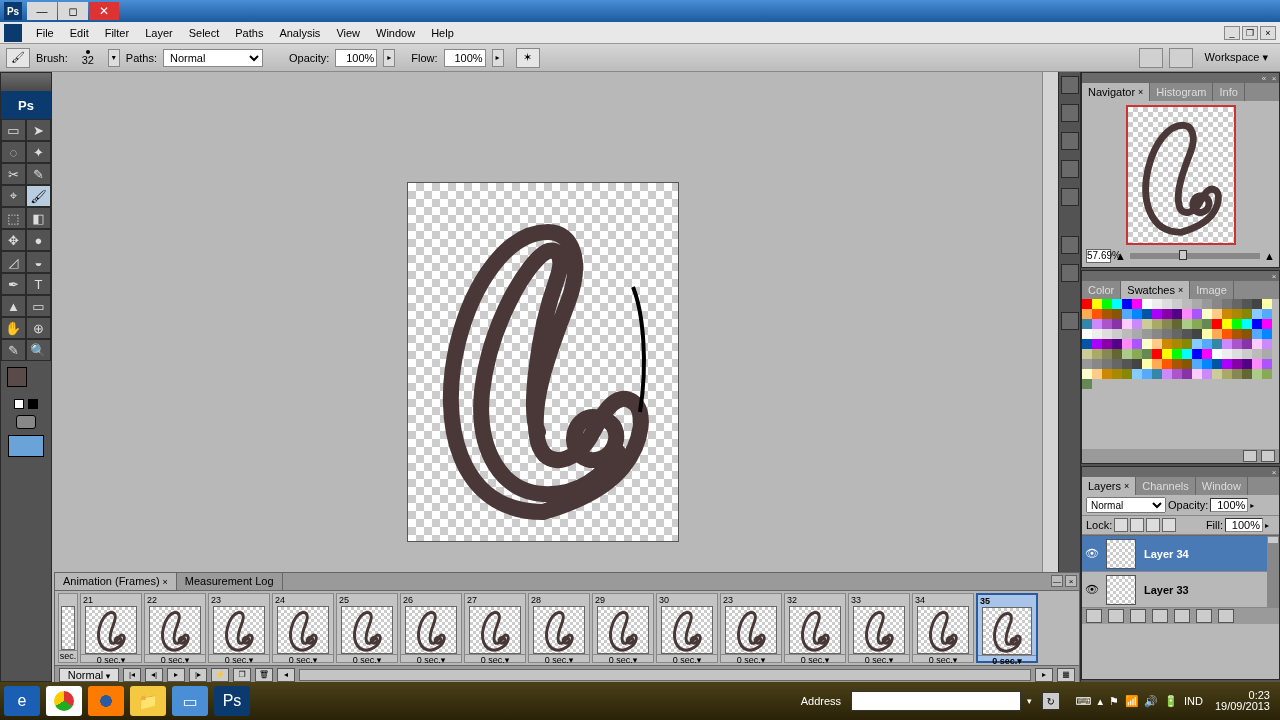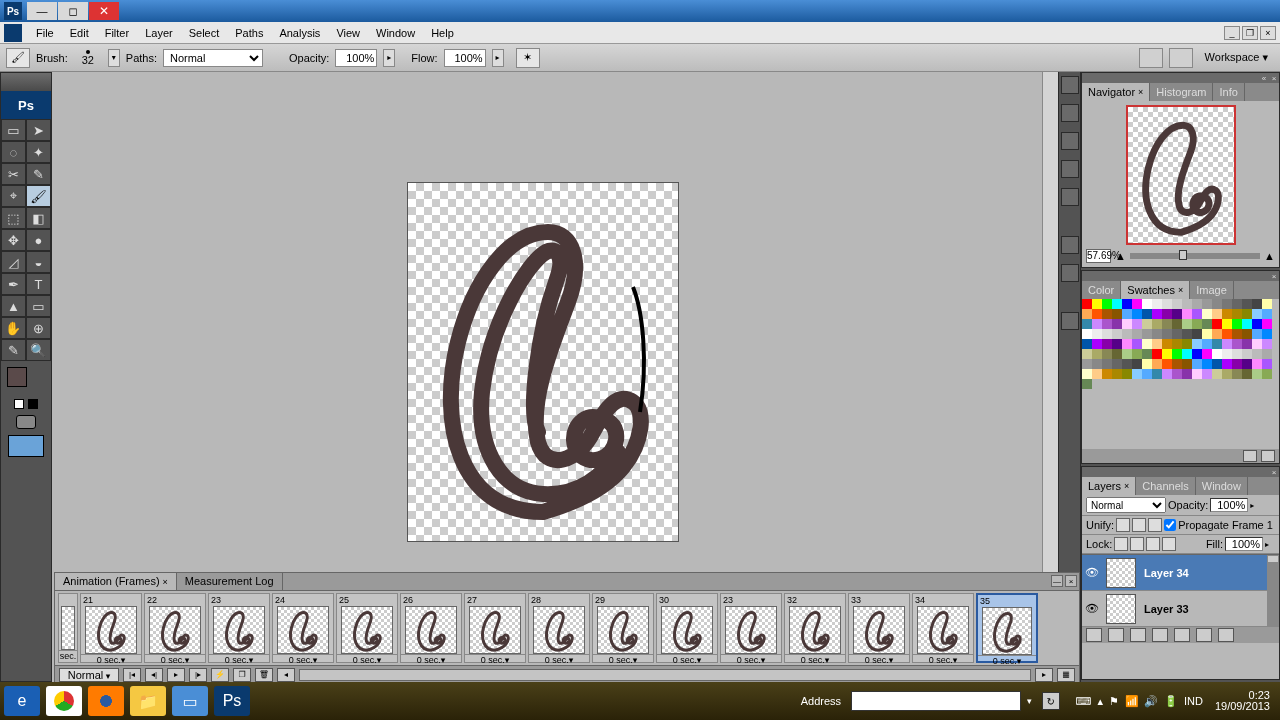--- a/index.html
+++ b/index.html
@@ -128,21 +128,21 @@
 
 .anim { position:absolute; left:54px; right:200px; bottom:38px; height:110px; background:#b8b8b8; border:1px solid #666; }
 .anim .tabs { height:18px; background:#9a9a9a; display:flex; font-size:10px; border-bottom:1px solid #666; }
 .anim .tab { padding:2px 8px; background:#b8b8b8; border-right:1px solid #666; }
 .anim .tab.inactive { background:#9a9a9a; }
 .anim .tab .x { margin-left:3px; font-size:9px; }
 .anim .bar { position:absolute; right:2px; top:2px; display:flex; gap:2px; }
 .anim .bar span { width:12px; height:12px; background:#bbb; border:1px solid #666; font-size:8px; display:flex; align-items:center; justify-content:center; }
 .frames { display:flex; height:74px; overflow:hidden; padding-left:2px; }
 .frame { width:62px; margin:2px 1px; border:1px solid #888; background:#c4c4c4; display:flex; flex-direction:column; position:relative; }
-.frame.sel { border:2px solid #2a5aa0; background:#a8c4e8; }
+.frame.sel { border:2px solid #2a5aa0; background:#a8c4e8;font-weight:bold; }
 .frame .num { position:absolute; top:1px; left:2px; font-size:9px; }
 .frame .th { flex:1; margin:12px 4px 0 4px; border:1px solid #666;
   background-image:
    linear-gradient(45deg,#ccc 25%,transparent 25%,transparent 75%,#ccc 75%),
    linear-gradient(45deg,#ccc 25%,#fff 25%,#fff 75%,#ccc 75%);
   background-size:6px 6px; background-position:0 0,3px 3px;
   display:flex; align-items:center; justify-content:center; }
 .frame .th svg { width:40px; height:46px; }
 .frame .dly { height:12px; font-size:9px; text-align:center; border-top:1px solid #888; }
 .frame.partial { width:20px; }
@@ -506,28 +506,20 @@
         <div class="tab inactive">Window</div>
       </div>
       <div class="lay-body">
         <div class="lay-row">
           <select><option>Normal</option></select>
           <span class="lbl">Opacity:</span>
           <span class="pct">100%</span>
           <span class="ar">▸</span>
         </div>
         <div class="lay-row">
-          <span class="lbl">Unify:</span>
-          <span class="ic"></span>
-          <span class="ic"></span>
-          <span class="ic"></span>
-          <input type="checkbox" checked="" style="">
-          <span>Propagate Frame 1</span>
-        </div>
-        <div class="lay-row">
           <span class="lbl">Lock:</span>
           <span class="ic"></span>
           <span class="ic"></span>
           <span class="ic"></span>
           <span class="ic"></span>
           <span style="flex:1"></span>
           <span class="lbl">Fill:</span>
           <span class="pct">100%</span>
           <span class="ar">▸</span>
         </div>

